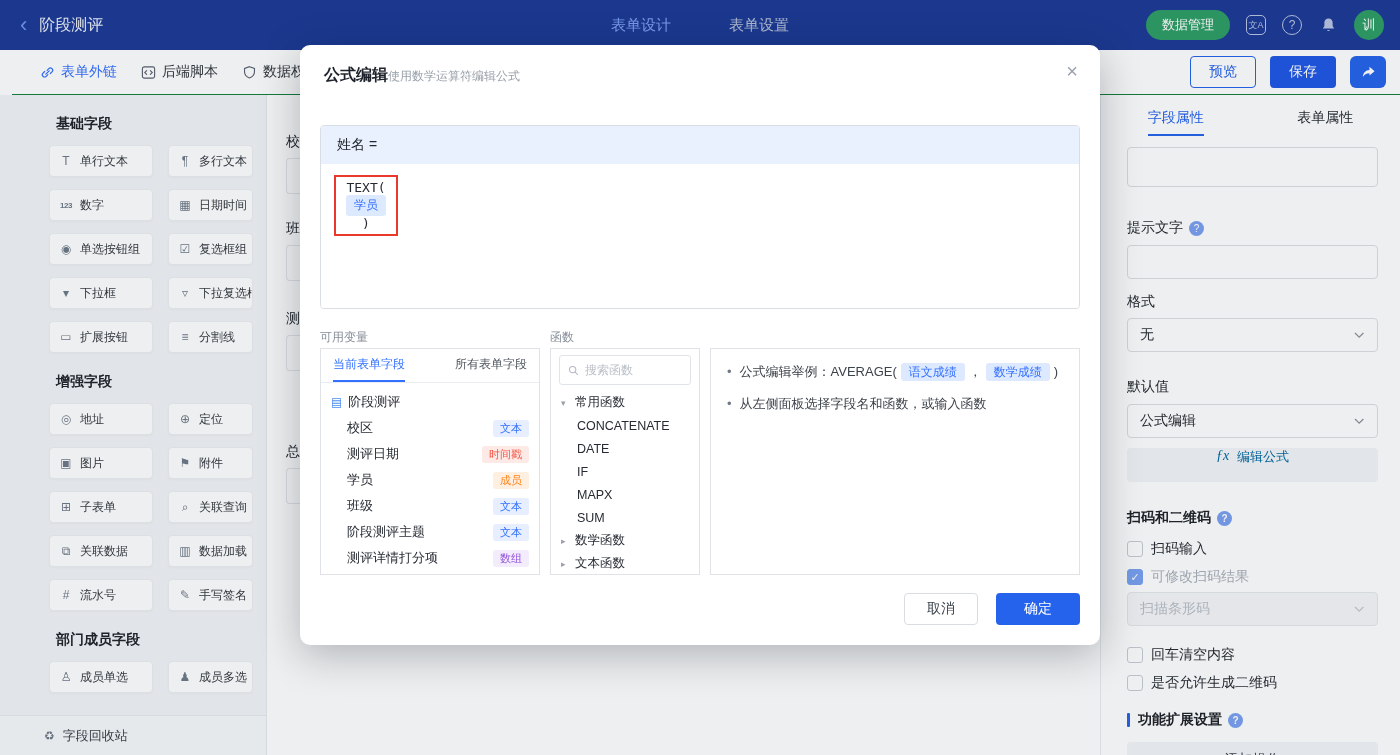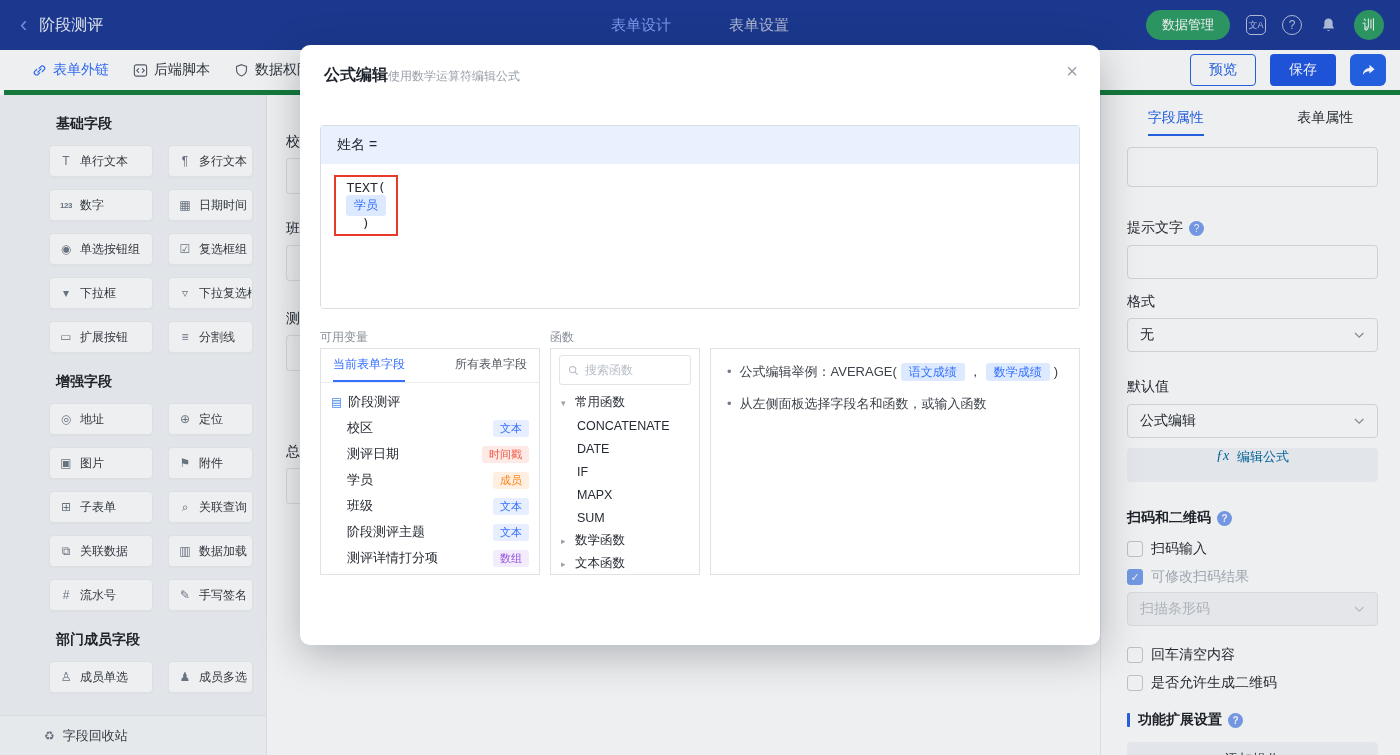--- a/index.html
+++ b/index.html
@@ -18,21 +18,21 @@
   .tb-tab { color:#b9c2da; cursor:pointer; }
   .tb-tab.active { color:#7fa2f5; }
   .tb-right { position:absolute; right:16px; top:0; height:50px; display:flex; align-items:center; gap:16px; }
   .dm-btn { background:#2f9e66; color:#fff; border:none; border-radius:16px; padding:6px 16px; font-size:13px; cursor:pointer; }
   .tb-ic { width:20px; height:20px; display:flex; align-items:center; justify-content:center; color:#b9c4e2; }
   .ic-translate { border:1.4px solid #b9c4e2; border-radius:5px; font-size:9px; }
   .ic-help { border:1.4px solid #b9c4e2; border-radius:50%; font-size:12px; }
   .avatar { width:30px; height:30px; border-radius:50%; background:#2f9e66; color:#fff; font-size:13px; display:flex; align-items:center; justify-content:center; }
 
   
-  .toolbar { position:absolute; top:50px; left:4px; right:0; height:45px; background:#fff; border-bottom:5px solid #15803d; display:flex; align-items:center; padding-left:28px; z-index:1; }
+  .toolbar { position:absolute; top:50px; left:12px; right:0; height:45px; background:#fff; border-bottom:1px solid #15803d; display:flex; align-items:center; padding-left:28px; z-index:1; }
   .tl-item { display:flex; align-items:center; gap:6px; margin-right:24px; font-size:14px; color:#31363d; cursor:pointer; white-space:nowrap; }
   .tl-item.blue { color:#3370ff; }
   .tb2-right { margin-left:auto; display:flex; align-items:center; gap:14px; padding-right:14px; }
   .btn-preview { width:66px; height:32px; background:#fff; border:1px solid #2563eb; color:#2563eb; border-radius:4px; font-size:14px; cursor:pointer; }
   .btn-save { width:66px; height:32px; background:#2058e6; border:none; color:#fff; border-radius:4px; font-size:14px; cursor:pointer; }
   .btn-share { width:36px; height:32px; background:#2563eb; border:none; border-radius:6px; display:flex; align-items:center; justify-content:center; cursor:pointer; }
 
   
   .sidebar { position:absolute; top:95px; left:0; width:267px; bottom:0; background:#f2f4f7; border-right:1px solid #e7eaee; overflow:hidden; z-index:1;padding-left:36px; }
   .sec-title { margin:20px 0 12px 20px; font-size:14px; font-weight:bold; color:#21252c; }
@@ -481,13 +481,17 @@
 
   <div class="mbox tipbox">
     <div class="tip-line">
       <span class="bullet">•</span><span>公式编辑举例：AVERAGE(</span><span class="chip">语文成绩</span><span>，</span><span class="chip">数学成绩</span><span>)</span>
     </div>
     <div class="tip-line">
       <span class="bullet">•</span><span>从左侧面板选择字段名和函数，或输入函数</span>
     </div>
   </div>
 
+  <div class="m-foot">
+    <button class="btn-cancel">取消</button>
+    <button class="btn-ok">确定</button>
+  </div>
 </div>
 
 </body></html>

